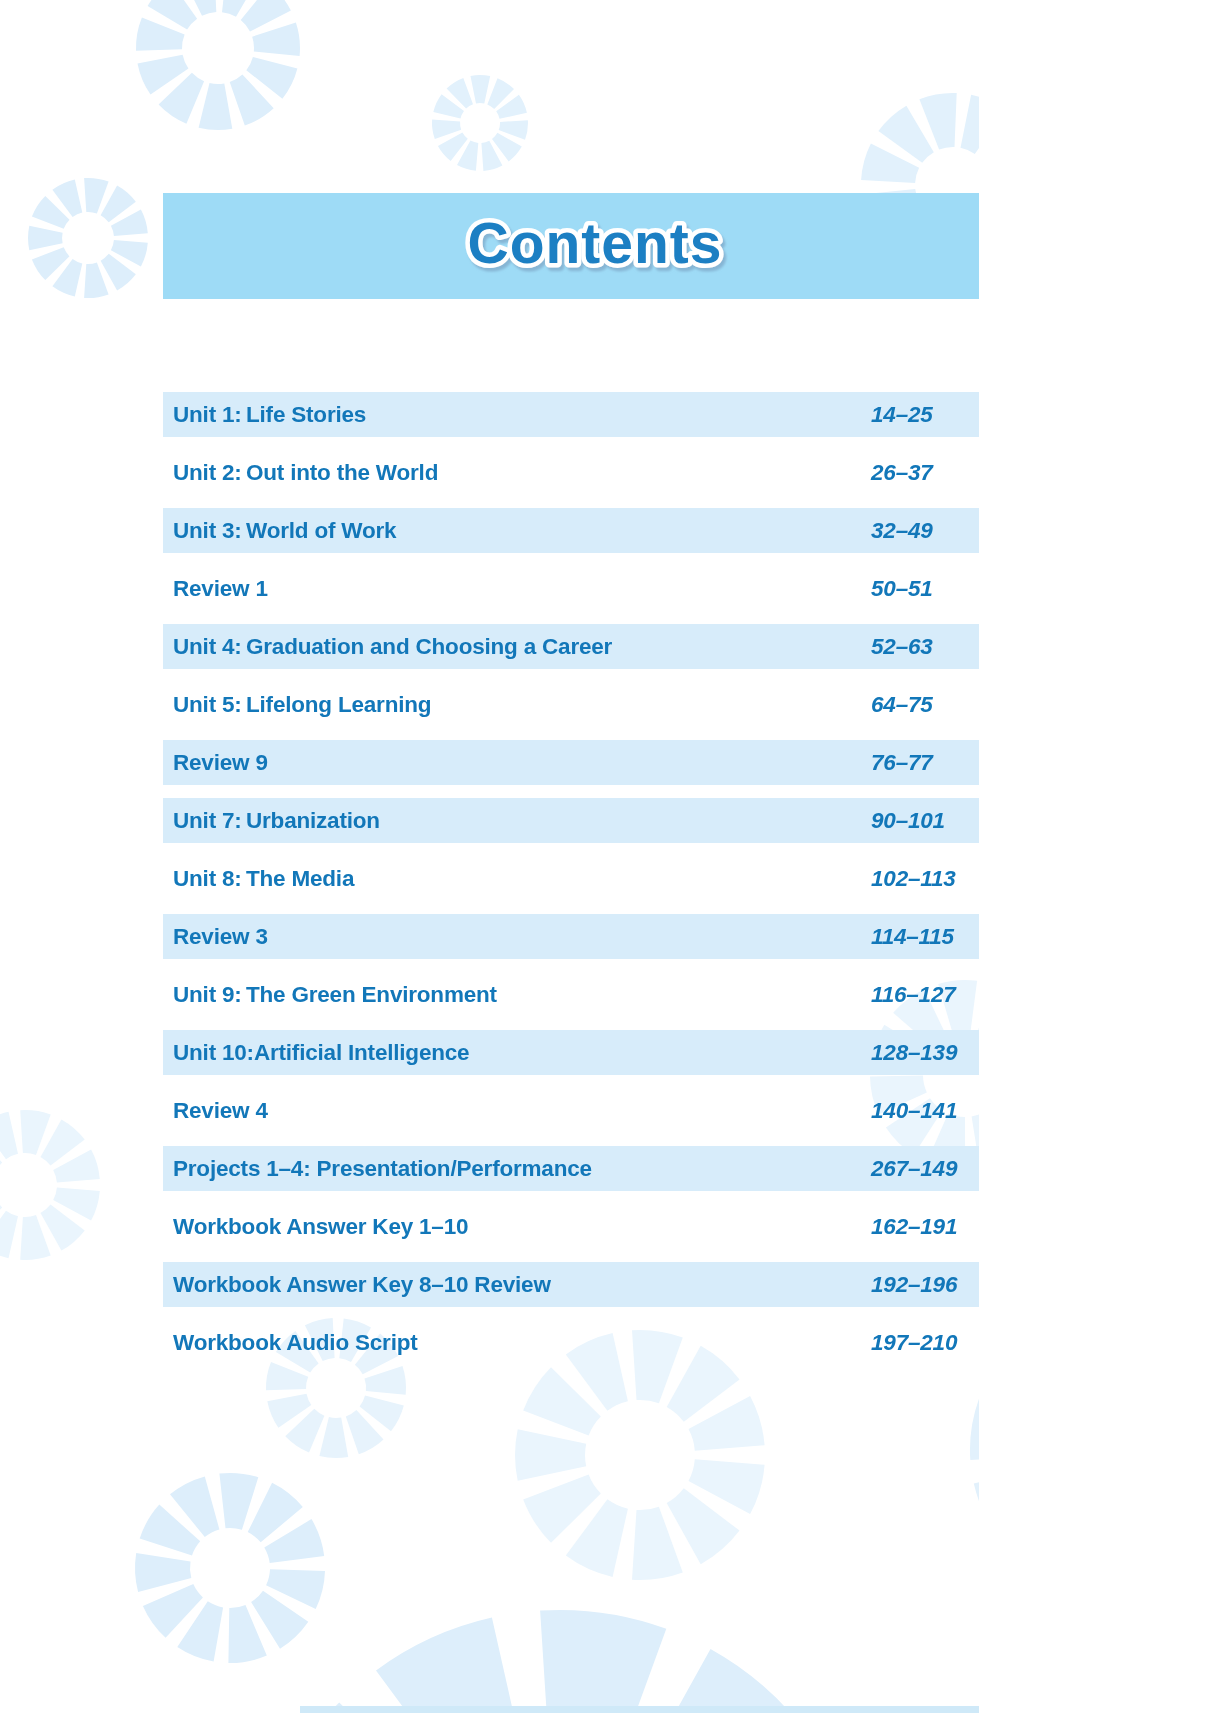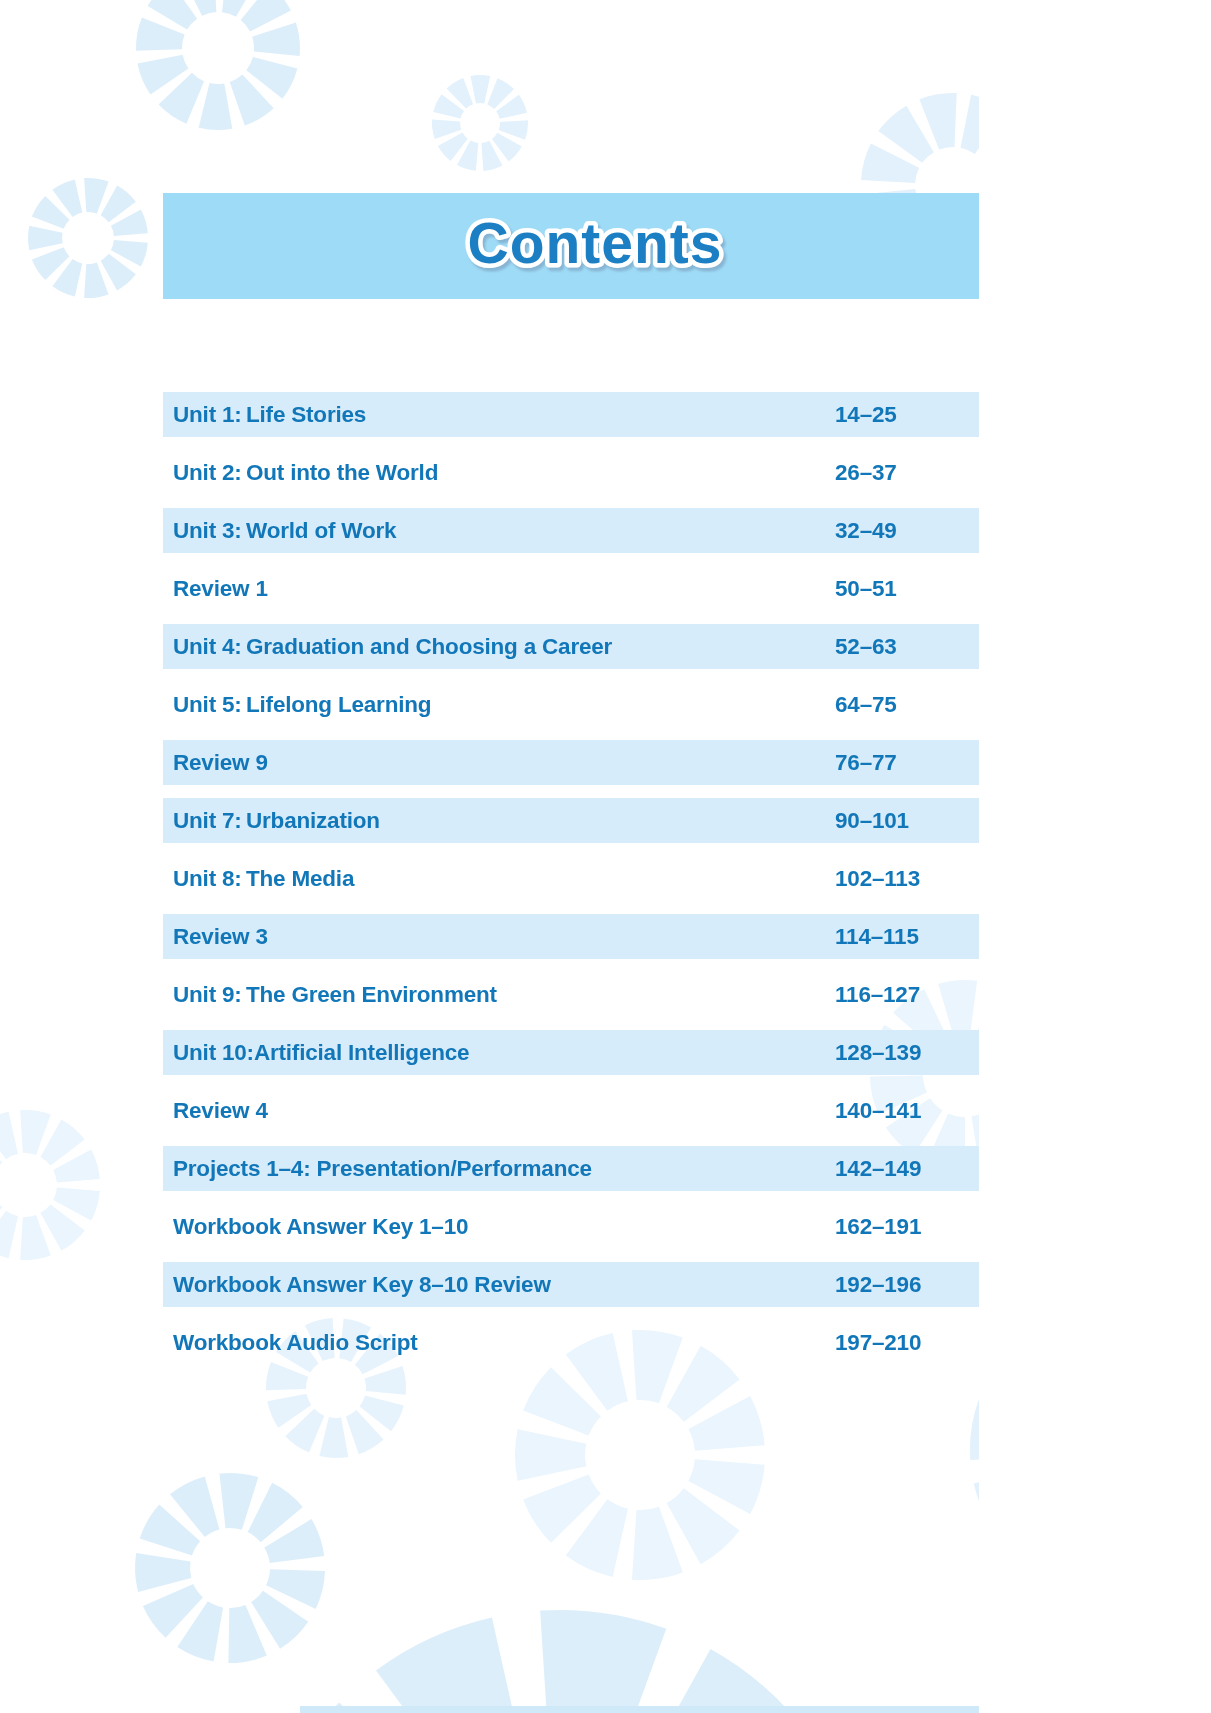--- a/index.html
+++ b/index.html
@@ -46,21 +46,21 @@
     box-sizing:border-box;
     color:#1277b9;
     font-size:22.5px;
     font-weight:bold;
     letter-spacing:-0.2px;
     white-space:nowrap;
   }
   .row.stripe{background:#d7ecfa;}
   .row .label{display:inline-block;min-width:73px;}
   .row .label:empty{display:none;}
-  .row .pages{position:absolute;left:672px;top:50%;transform:translateY(-50%);}
+  .row .pages{position:absolute;left:708px;top:50%;transform:translateY(-50%);font-style:italic;}
 </style>
 </head>
 <body>
 
 <div class="page">
 
   <svg class="bg-decor" id="bg" width="1211" height="1713" viewBox="0 0 1211 1713">
       <path d="M297.4,68.5 A82,82 0 0 1 282.4,98.7 L246.3,70.3 A36,36 0 0 0 252.9,57.0 Z" fill="#ddeefb"></path>
       <path d="M273.7,108.2 A82,82 0 0 1 244.8,125.5 L229.7,82.0 A36,36 0 0 0 242.4,74.4 Z" fill="#ddeefb"></path>
       <path d="M232.3,128.7 A82,82 0 0 1 198.6,127.7 L209.5,83.0 A36,36 0 0 0 224.3,83.4 Z" fill="#ddeefb"></path>
@@ -294,21 +294,21 @@
 
   <div class="row">
 
     <span class="title">Review 4</span>
     <span class="pages">140–141</span>
   </div>
 
   <div class="row stripe">
 
     <span class="title">Projects 1–4: Presentation/Performance</span>
-    <span class="pages">142–149</span>
+    <span class="pages">267–149</span>
   </div>
 
   <div class="row">
 
     <span class="title">Workbook Answer Key 1–10</span>
     <span class="pages">162–191</span>
   </div>
 
   <div class="row stripe">
 

